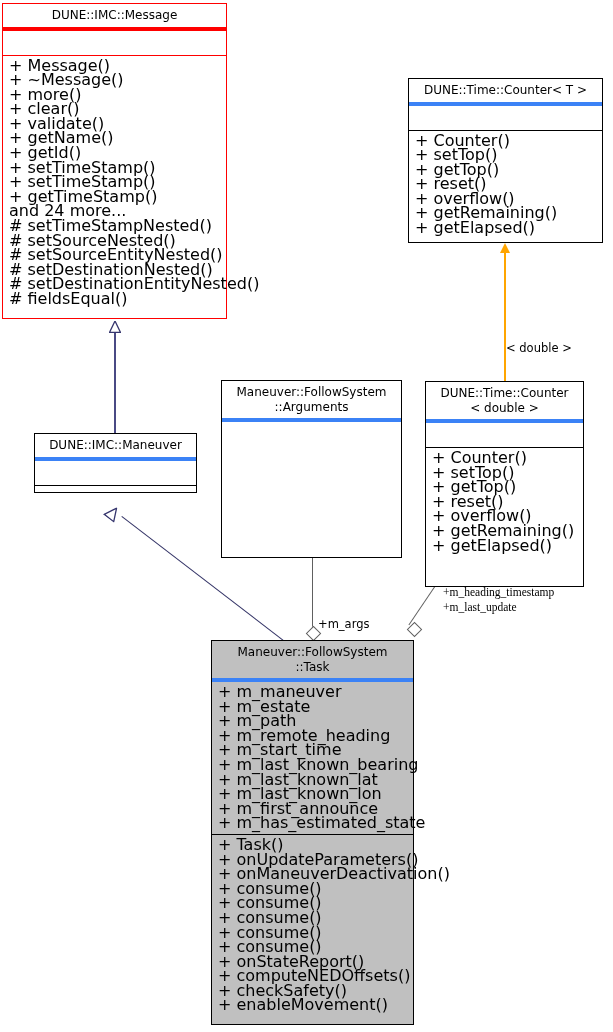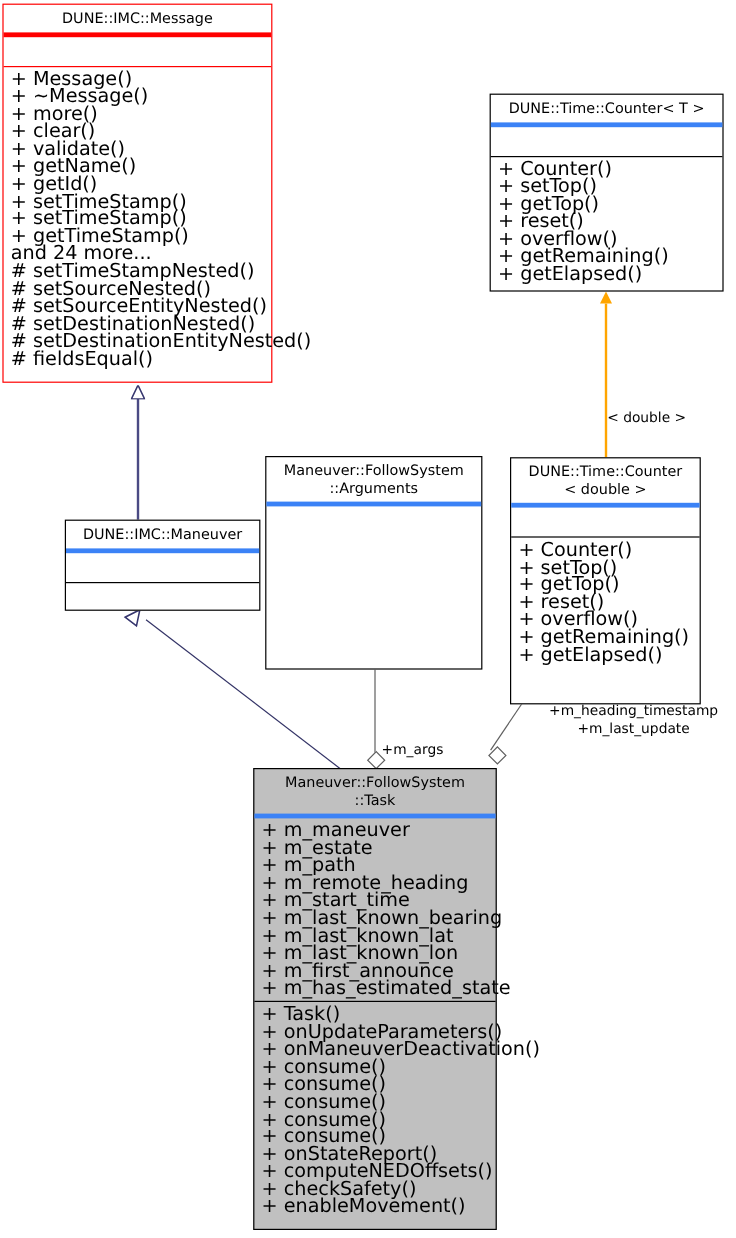--- a/index.html
+++ b/index.html
@@ -152,21 +152,21 @@
   <div class="edge-line gray" style="left:312px; top:558px; width:1px; height:74px;"></div>
   <div class="diamond" style="left:308px; top:628px;"></div>
 
   <div class="edge-diag gray" style="left:454px; top:559px; width:80px; transform: rotate(124deg);"></div>
   <div class="diamond" style="left:409px; top:624px;"></div>
 
   <div class="edge-label" style="left:506px; top:341px;">&lt; double &gt;</div>
 
   <div class="edge-label" style="left:318px; top:593px;margin-top:24px;">+m_args</div>
 
-  <div class="edge-label center" style="left:443px; top:585px; width:170px; text-align:center;">+m_heading_timestamp
+  <div class="edge-label center" style="left:443px; top:585px; width:170px; text-align:left;font-family:Liberation Serif, serif;">+m_heading_timestamp
 +m_last_update</div>
 
   <div class="uml-box highlight" style="left:2px; top:3px; width:225px; height:316px;">
     <div class="uml-title">DUNE::IMC::Message</div>
     <div class="uml-section empty"></div>
     <div class="uml-section last">
       <div class="uml-row">+ Message()</div>
       <div class="uml-row">+ ~Message()</div>
       <div class="uml-row">+ more()</div>
       <div class="uml-row">+ clear()</div>
@@ -193,21 +193,21 @@
       <div class="uml-row">+ Counter()</div>
       <div class="uml-row">+ setTop()</div>
       <div class="uml-row">+ getTop()</div>
       <div class="uml-row">+ reset()</div>
       <div class="uml-row">+ overflow()</div>
       <div class="uml-row">+ getRemaining()</div>
       <div class="uml-row">+ getElapsed()</div>
     </div>
   </div>
 
-  <div class="uml-box" style="left:34px; top:433px; width:163px; height:76px;margin-left:20px;">
+  <div class="uml-box" style="left:34px; top:433px; width:163px; height:60px;">
     <div class="uml-title">DUNE::IMC::Maneuver</div>
     <div class="uml-section empty"></div>
     <div class="uml-section last empty"></div>
   </div>
 
   <div class="uml-box" style="left:221px; top:380px; width:181px; height:178px;">
     <div class="uml-title">Maneuver::FollowSystem
 ::Arguments</div>
     <div class="uml-section last empty"></div>
   </div>

